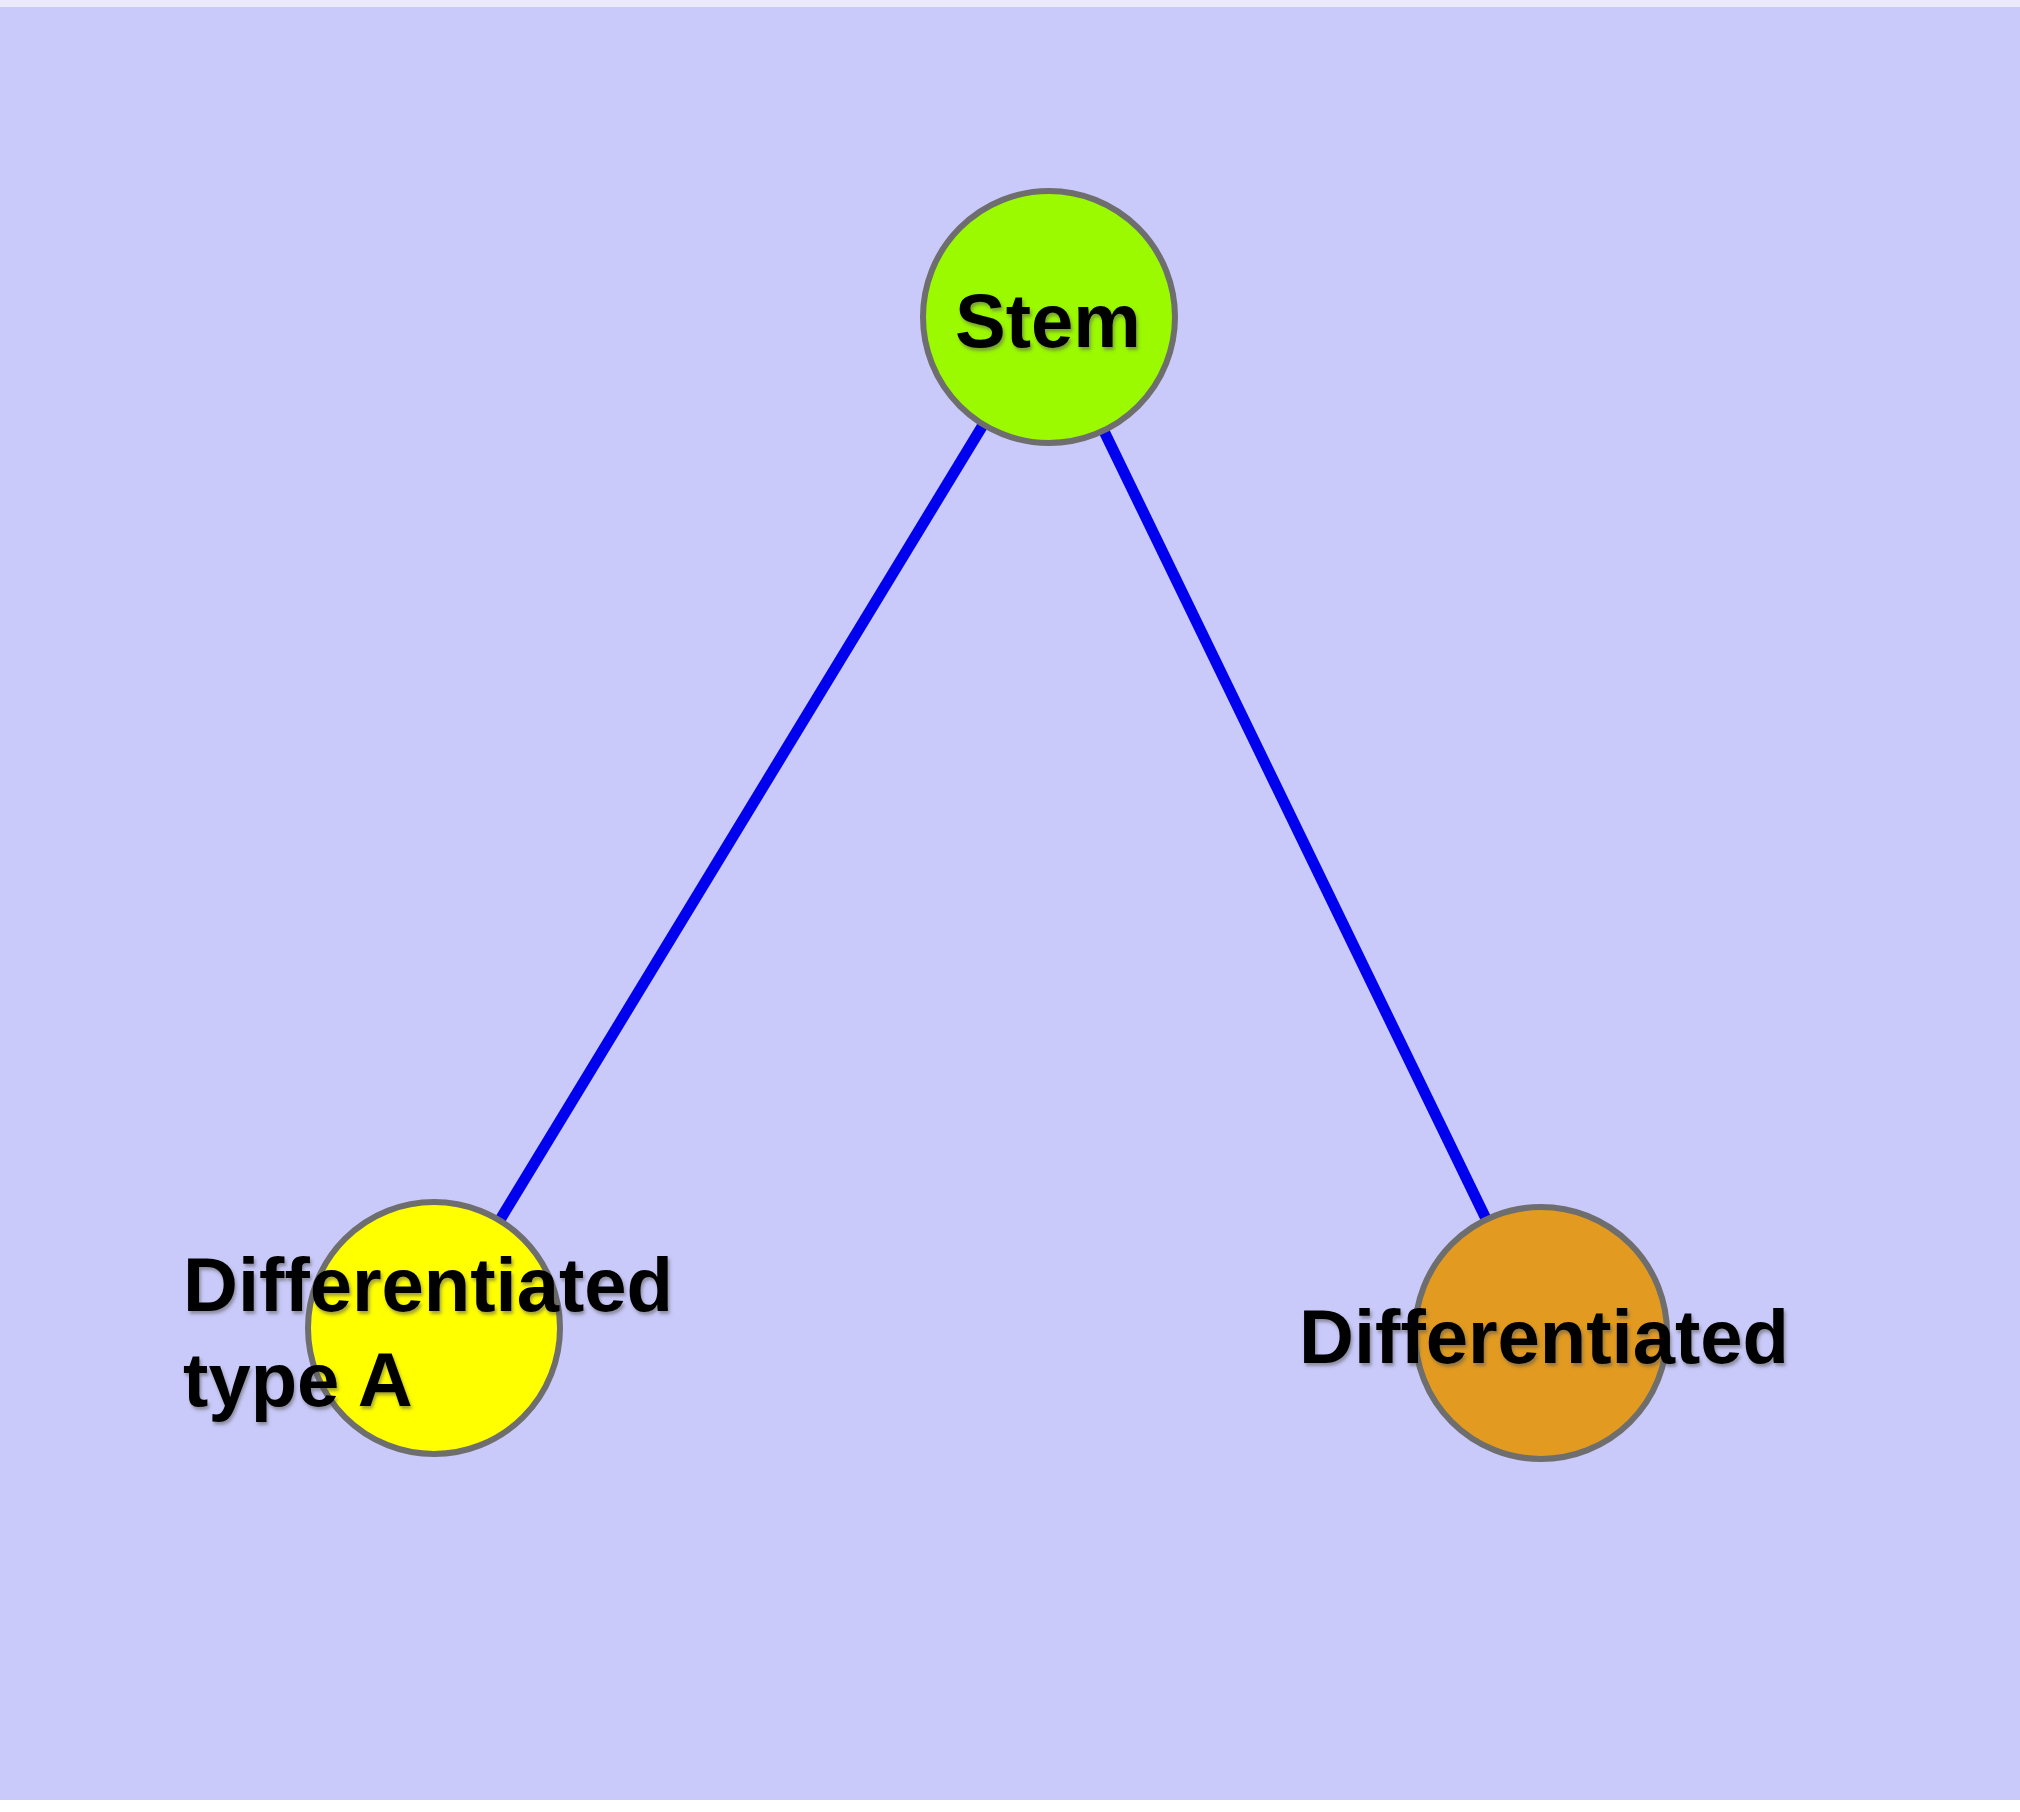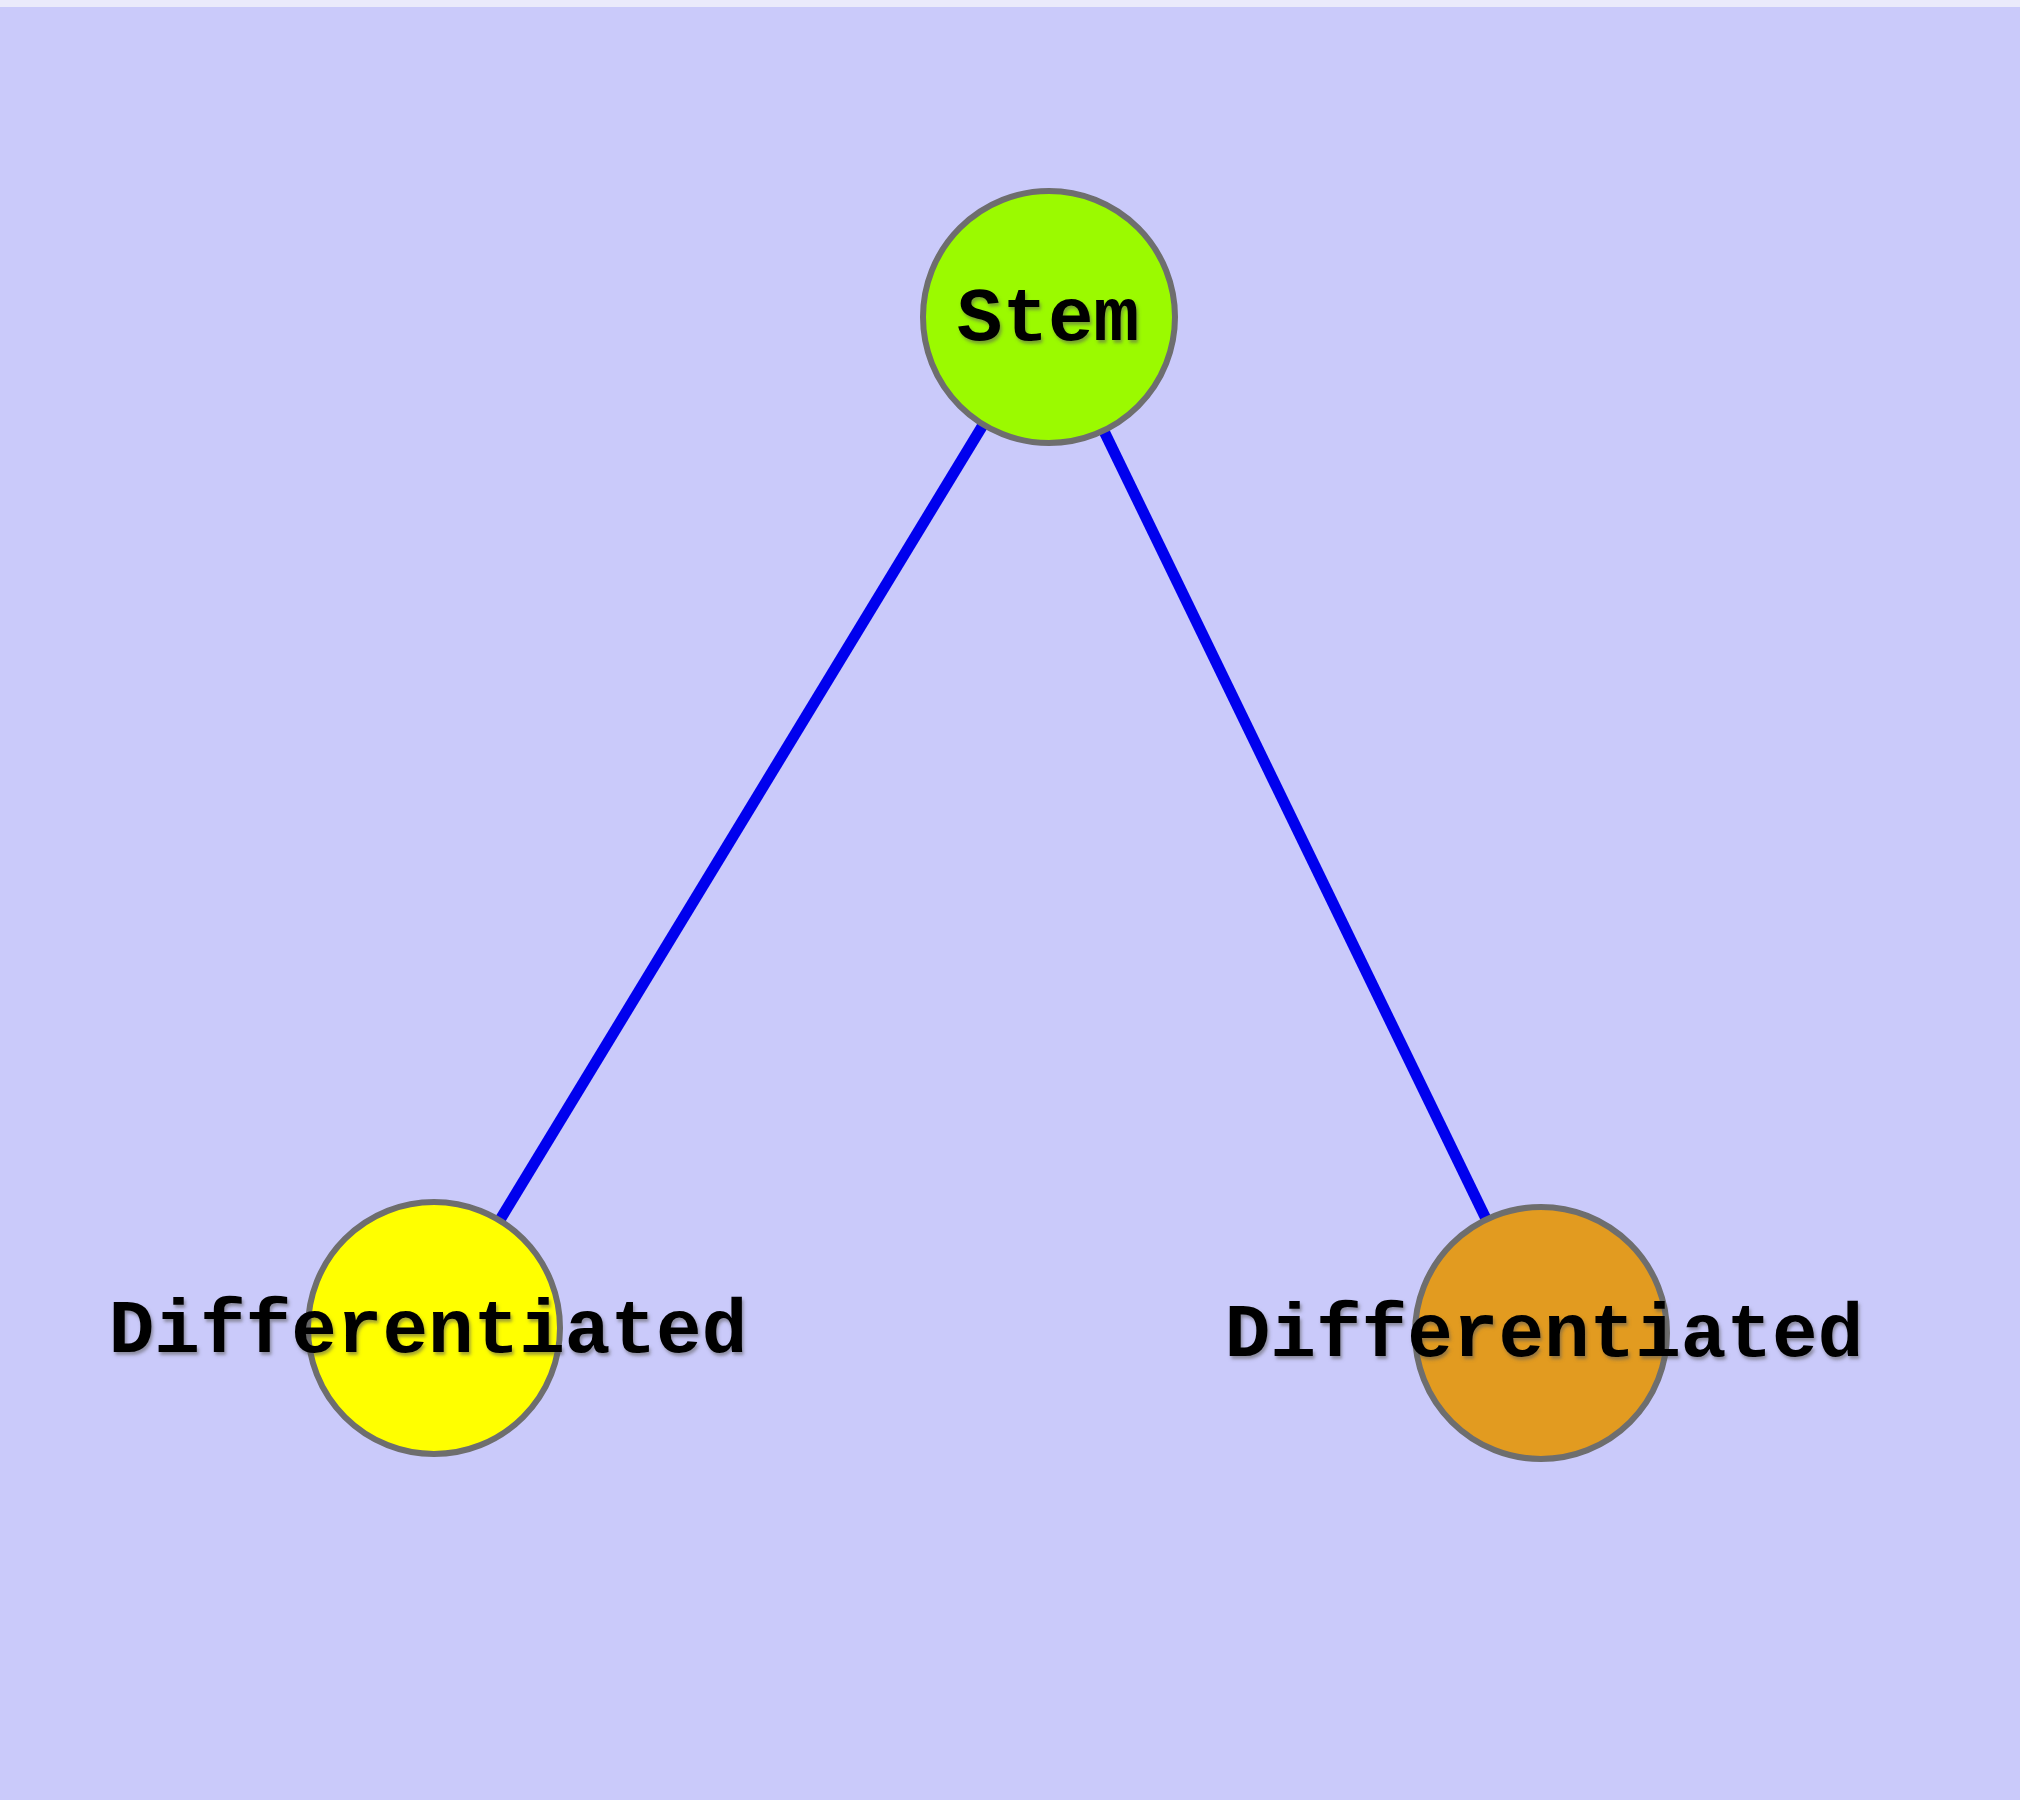--- a/index.html
+++ b/index.html
@@ -45,21 +45,20 @@
   .label {
     position: absolute;
     transform: translate(-50%, -50%);
     font-weight: bold;
     font-size: 76px;
     line-height: 1.25;
     color: #000000;
     text-align: left;
     white-space: nowrap;
     text-shadow: 1.7px 3.4px 3.4px rgba(90, 90, 90, 0.55);
-    font-family: Liberation Mono, monospace;
   }
   .label .line { display: block; }
   .label.stem-label   { left: 1048px; top: 320px;  }
   .label.type-a-label { left: 428px;  top: 1332px; }
   .label.type-b-label { left: 1544px; top: 1336px; }
 </style>
 </head>
 <body>
 
 <div class="canvas" style="background-color: rgb(202, 202, 250);">
@@ -70,20 +69,21 @@
     <line x1="1237" y1="374" x2="512" y2="1567" stroke-width="13" style="stroke: rgb(0, 0, 238);"></line>
     <line x1="1237" y1="374" x2="1818" y2="1572" stroke-width="13" style="stroke: rgb(0, 0, 238);"></line>
   </svg>
 
   <div class="node stem" style="background-color: rgb(155, 250, 0); border-color: rgb(110, 110, 110);"></div>
   <div class="label stem-label" style="color: rgb(0, 0, 0);">Stem</div>
 
   <div class="node type-a" style="background-color: rgb(255, 255, 0); border-color: rgb(110, 110, 110);"></div>
   <div class="label type-a-label" style="color: rgb(0, 0, 0);">
     <span class="line">Differentiated</span>
+    <span class="line">type A</span>
   </div>
 
   <div class="node type-b" style="background-color: rgb(226, 155, 32); border-color: rgb(110, 110, 110);"></div>
   <div class="label type-b-label" style="color: rgb(0, 0, 0);">
     <span class="line">Differentiated</span>
   </div>
 
   <div class="strip-bottom" style="background-color: rgb(255, 255, 255);"></div>
 </div>
 

